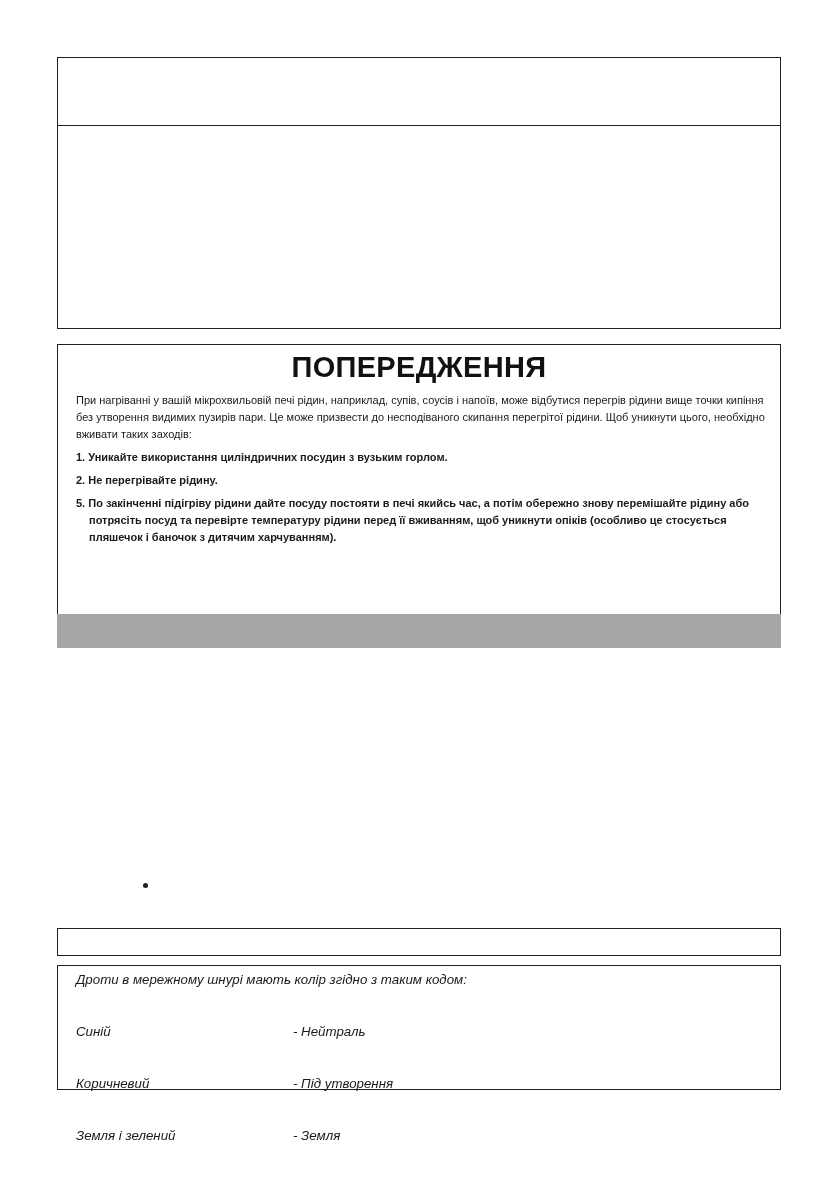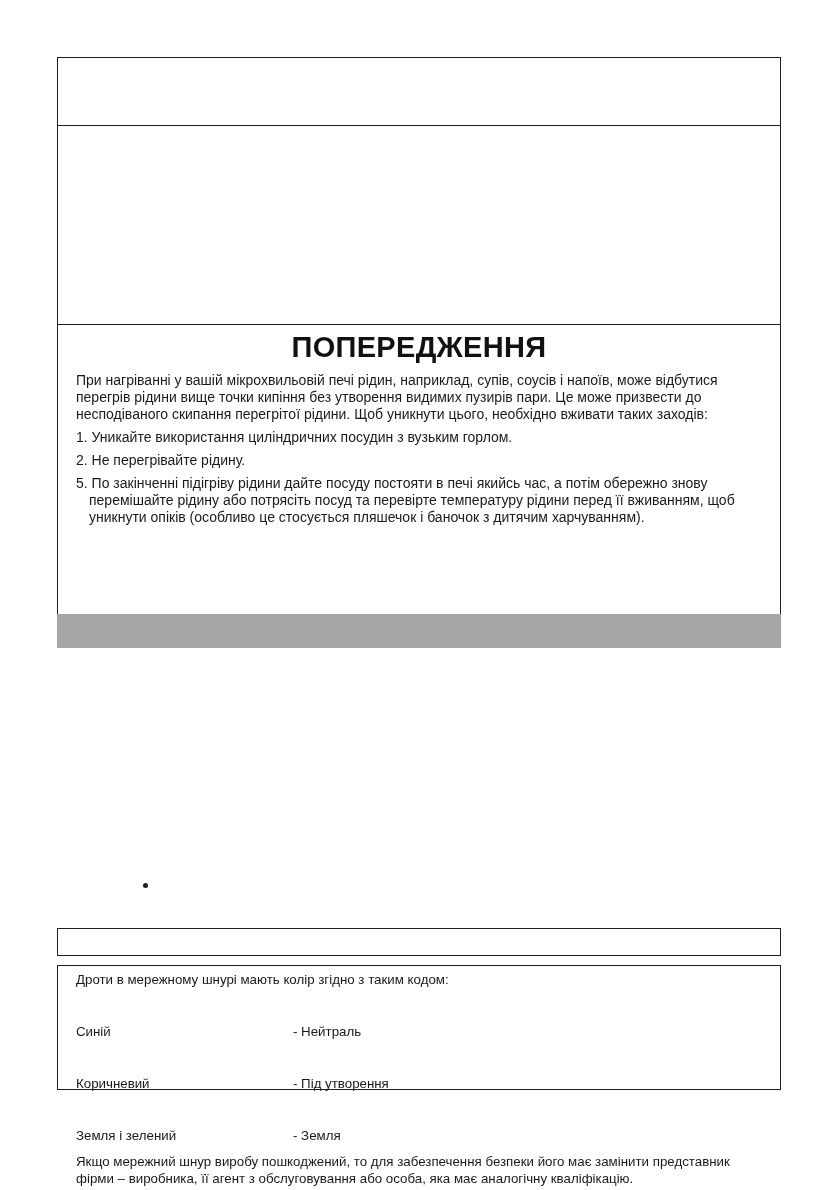--- a/index.html
+++ b/index.html
@@ -9,46 +9,46 @@
     }
     .box {
       position: absolute; left: 57px; width: 724px;
       border: 1.5px solid #231f20; box-sizing: border-box; background: #fff;
     }
     #top-box { top: 57px; height: 272px; }
     #top-box .divider {
       position: absolute; left: 0; right: 0; top: 67px;
       border-top: 1.5px solid #231f20;
     }
-    #warning-box { top: 324px; height: 297px; }
+    #warning-box { top: 344px; height: 297px; }
     .warn-title {
       position: absolute; left: 0; right: 0; top: 6px;
       text-align: center; font-weight: bold; font-size: 29px;
       letter-spacing: 0.3px; color: #111;
     }
     .warn-body {
       position: absolute; left: 18px; right: 14px; top: 47px;
-      font-size: 14px; line-height: 17px; color: #1a1a1a;
+      font-size: 11px; line-height: 17px; color: #1a1a1a;
     }
     .warn-intro { margin: 0 0 6px 0; }
     .warn-list { margin: 0; padding: 0; list-style: none; }
-    .warn-list li { margin: 0 0 6px 0; padding-left: 13px; text-indent: -13px; }
+    .warn-list li { margin: 0 0 6px 0; padding-left: 13px; text-indent: -13px; font-weight: bold; }
     #gray-bar {
       position: absolute; left: 57px; width: 724px; top: 614px; height: 34px;
       background: #a7a5a6;
     }
     #bullet {
       position: absolute; left: 143px; top: 883px; width: 5px; height: 5px;
       border-radius: 50%; background: #231f20;
     }
     #empty-box { top: 928px; height: 28px; }
     #wire-box { top: 965px; height: 125px; }
     .wire-body {
       position: absolute; left: 18px; right: 14px; top: 6px;
-      font-size: 13.3px; line-height: 16px;
+      font-size: 13.3px; line-height: 16px; font-style: italic;
     }
     .wire-row { display: flex; margin-top: 36px; }
     .wire-row .c1 { width: 217px; }
     .wire-note { margin-top: 9px; line-height: 17px; }
   </style>
 </head>
 <body>
 
 <div id="top-box" class="box">
   <div></div>
@@ -82,15 +82,14 @@
       <span>- Нейтраль</span>
     </div>
     <div class="wire-row">
       <span class="c1">Коричневий</span>
       <span>- Під утворення</span>
     </div>
     <div class="wire-row">
       <span class="c1">Земля і зелений</span>
       <span>- Земля</span>
     </div>
-    <div class="wire-note">Якщо мережний шнур виробу пошкоджений, то для забезпечення безпеки його має замінити представник фірми – виробника, її агент з обслуговування або особа, яка має аналогічну кваліфікацію.</div>
   </div>
 </div>
 
 </body></html>

